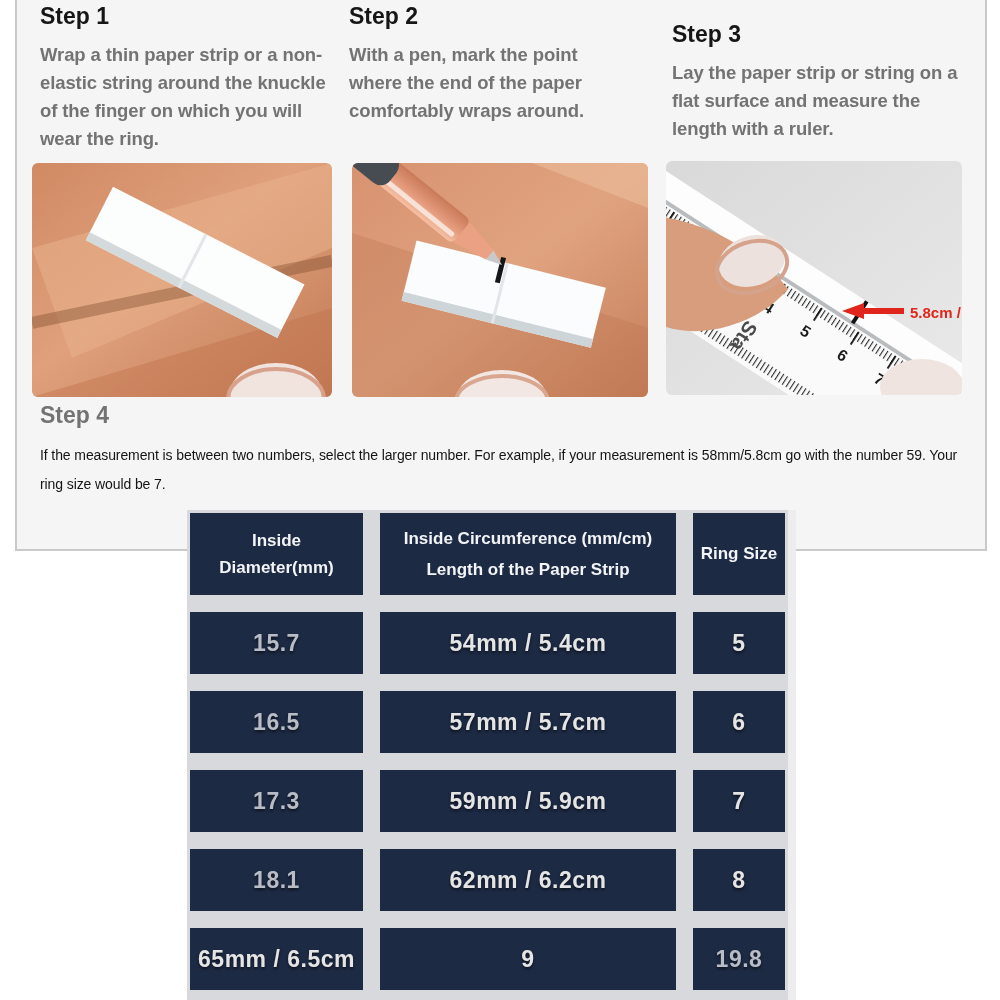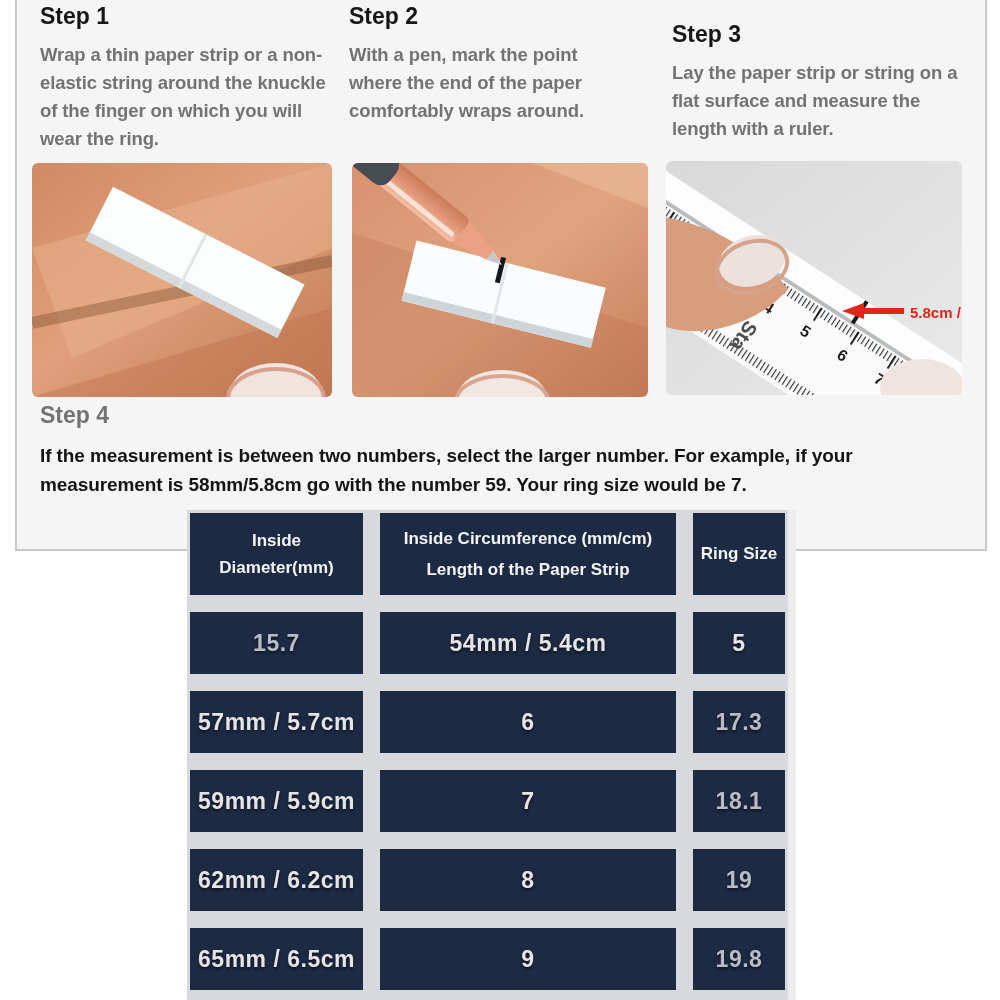--- a/index.html
+++ b/index.html
@@ -12,21 +12,21 @@
   .step-text{font-size:18.5px;font-weight:700;line-height:28px;color:#737373;letter-spacing:-0.1px;}
   .s1{left:23px;top:2px;width:292px;}
   .s2{left:332px;top:2px;width:272px;}
   .s3{left:655px;top:20px;width:300px;}
   .photo{position:absolute;border-radius:6px;overflow:hidden;}
   .p1{left:15px;top:163px;width:300px;height:234px;}
   .p2{left:335px;top:163px;width:296px;height:234px;}
   .p3{left:649px;top:161px;width:296px;height:234px;}
   .photo svg{display:block;}
   .step4-title{position:absolute;left:23px;top:402px;font-size:23px;font-weight:600;color:#737373;}
-  .step4-text{position:absolute;left:23px;top:441px;width:930px;font-size:19px;font-weight:700;
+  .step4-text{position:absolute;left:23px;top:441px;width:930px;font-size:14px;font-weight:400;
               line-height:29px;color:#141414;letter-spacing:-0.1px;}
   .table-shade{position:absolute;left:788px;top:510px;width:8px;height:490px;background:#ededef;}
   .size-table{position:absolute;left:187px;top:510px;width:601px;height:599px;box-sizing:border-box;
               overflow:hidden;background:#d8d9dd;display:grid;padding:3px;gap:17px;
               grid-template-columns:173px 296px 1fr;
               grid-template-rows:82px repeat(6,62px) 40px;}
   .cell{background:#1d2a44;display:flex;flex-direction:column;align-items:center;justify-content:center;
         text-align:center;}
   .th{font-size:17px;font-weight:700;color:#f3f4f6;line-height:1.6;}
   .th .l2{margin-top:3px;}
@@ -174,32 +174,32 @@
       <div class="l2">Length of the Paper Strip</div>
     </div>
     <div class="cell th">
       <div>Ring Size</div>
     </div>
 
     <div class="cell td dim">15.7</div>
     <div class="cell td">54mm / 5.4cm</div>
     <div class="cell td">5</div>
 
+    <div class="cell td dim">16.5</div>
     <div class="cell td">57mm / 5.7cm</div>
     <div class="cell td">6</div>
 
     <div class="cell td dim">17.3</div>
     <div class="cell td">59mm / 5.9cm</div>
     <div class="cell td">7</div>
 
     <div class="cell td dim">18.1</div>
     <div class="cell td">62mm / 6.2cm</div>
     <div class="cell td">8</div>
 
-    <div class="cell td dim">19</div>
     <div class="cell td">65mm / 6.5cm</div>
     <div class="cell td">9</div>
 
     <div class="cell td dim">19.8</div>
     <div class="cell td">68mm / 6.8cm</div>
     <div class="cell td">10</div>
 
     <div class="cell td"></div>
     <div class="cell td"></div>
     <div class="cell td"></div>

